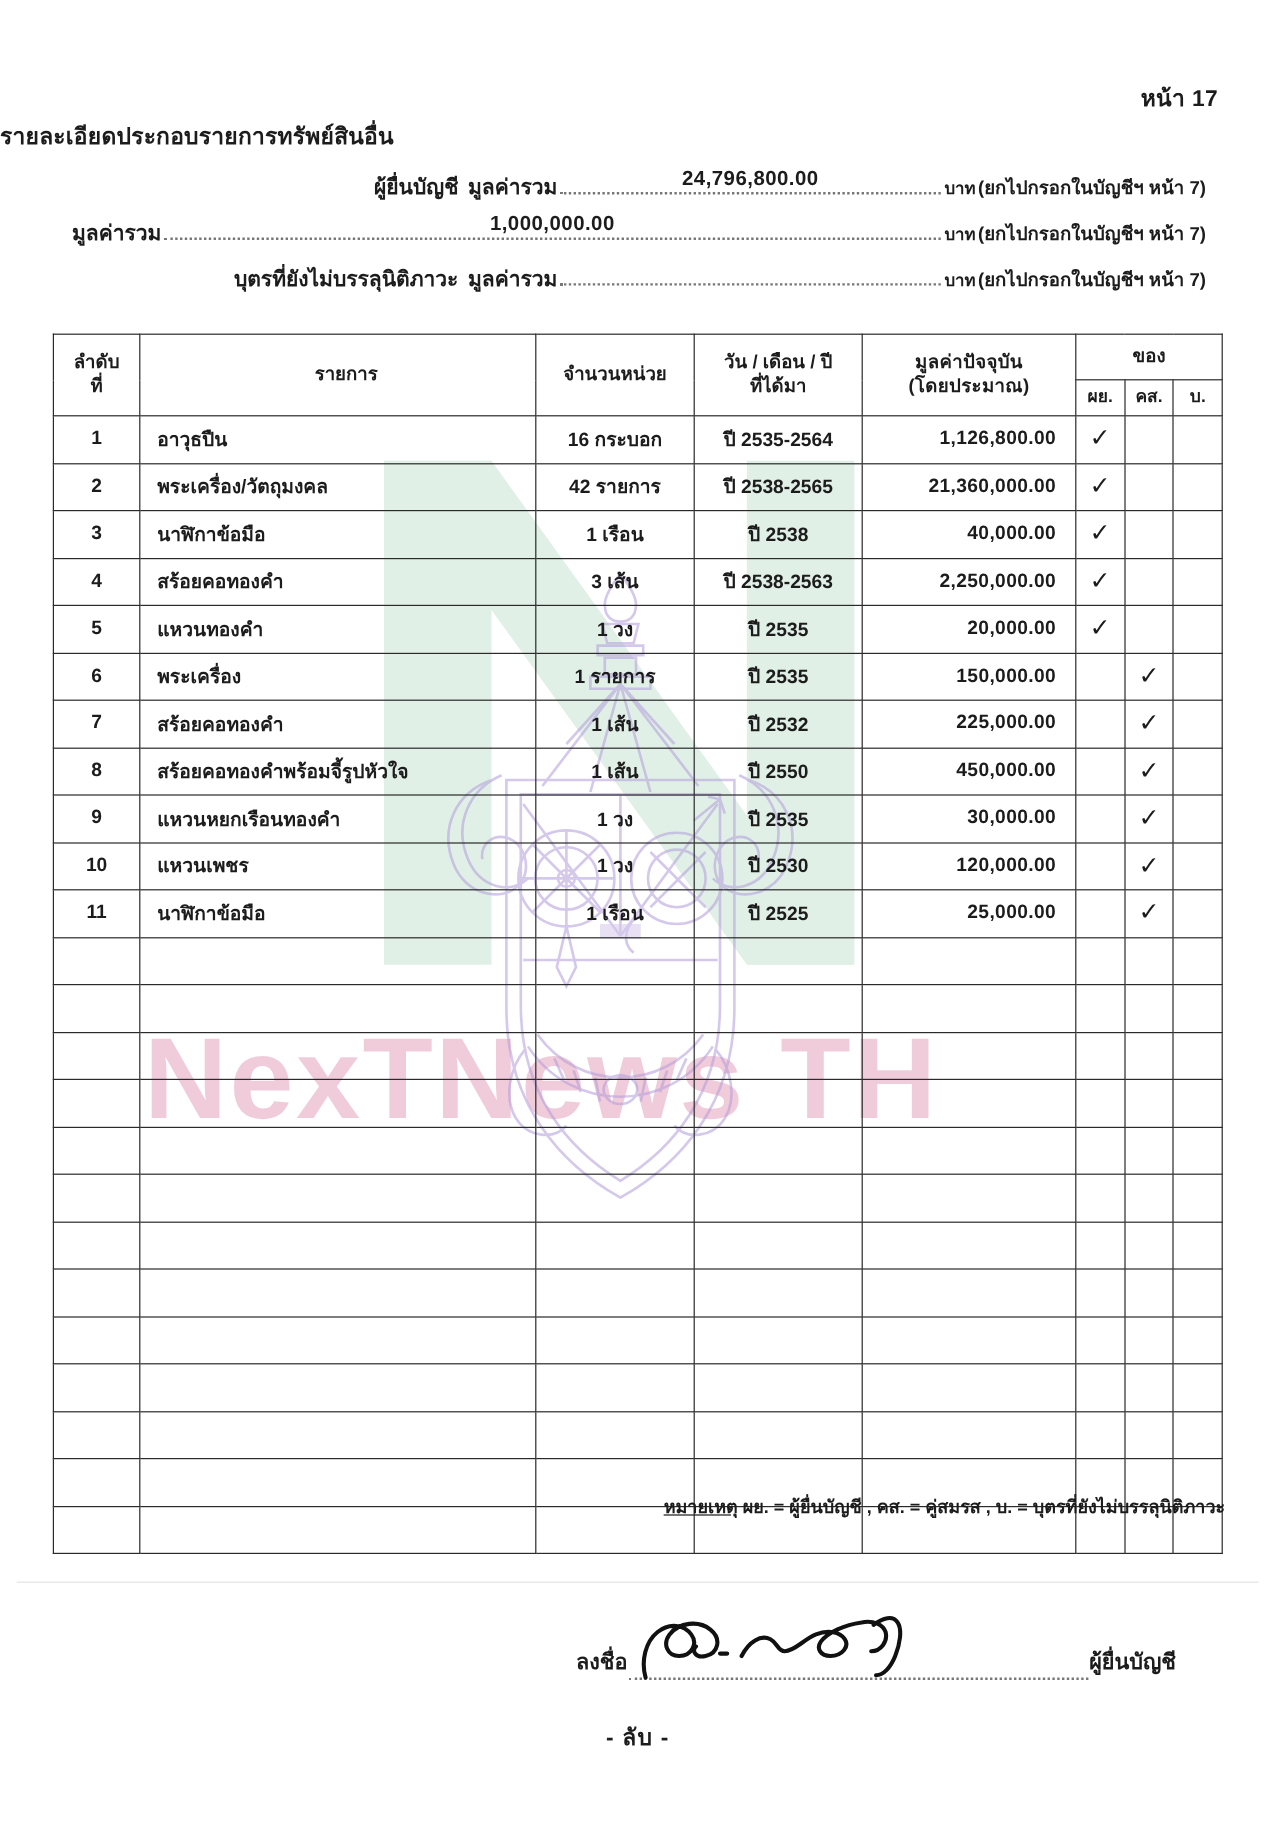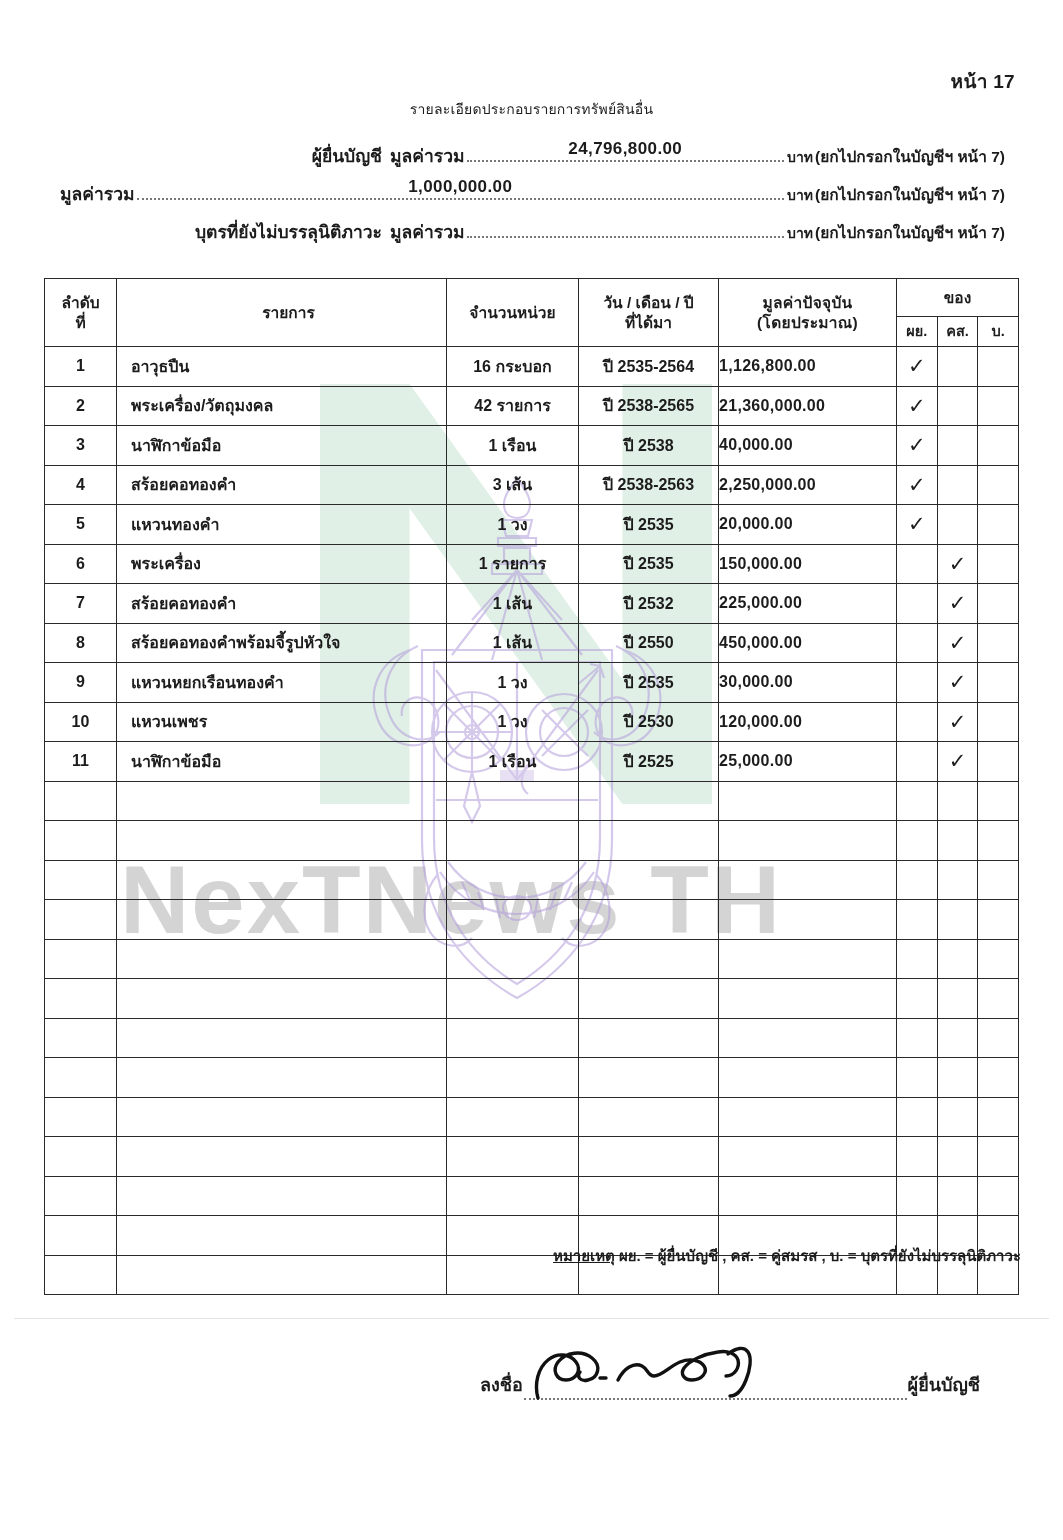--- a/index.html
+++ b/index.html
@@ -33,21 +33,21 @@
     opacity: 0.16;
   }
   .wm-green-text {
     position: absolute;
     left: 120px;
     top: 845px;
     width: 860px;
     font-size: 96px;
     font-weight: bold;
     letter-spacing: 2px;
-    color: #404040;
+    color: #be185d;
     opacity: 0.22;
     white-space: nowrap;
     font-family: "Liberation Sans", sans-serif;
   }
   .wm-seal {
     position: absolute;
     left: 352px;
     top: 470px;
     width: 330px;
     height: 560px;
@@ -66,23 +66,22 @@
     right: 48px;
     top: 66px;
     font-size: 19px;
     font-weight: bold;
     letter-spacing: .3px;
   }
   .doc-title {
     position: absolute;
     left: 0; right: 0;
     top: 98px;
-    text-align: center;
-    font-size: 14px;
-    font-weight: normal;
+    font-size: 19px;
+    font-weight: bold;
     letter-spacing: .2px;
   }
 
   
   .summary {
     position: absolute;
     left: 60px;
     top: 142px;
     width: 945px;
   }
@@ -164,21 +163,21 @@
     font-size: 14.5px;
   }
   .asset-table tbody td {
     height: 39.5px;
     vertical-align: middle;
   }
   .c-no     { width: 72px;  text-align: center; }
   .c-item   { width: 330px; text-align: left; padding-left: 14px !important; }
   .c-qty    { width: 132px; text-align: center; }
   .c-date   { width: 140px; text-align: center; }
-  .c-value  { width: 178px; padding-right: 16px !important; letter-spacing: .3px; }
+  .c-value  { width: 178px; text-align: right; padding-right: 16px !important; letter-spacing: .3px; }
   .c-own    { width: 41px;  text-align: center; }
 
   .hdr-two-line { display: block; }
   .check {
     font-size: 21px;
     line-height: 1;
     font-weight: normal;
   }
 
   
@@ -627,13 +626,14 @@
   <div class="sign-block">
     <span class="sign-label">ลงชื่อ</span>
     <span class="sign-line">
       <svg class="sign-mark" viewBox="0 0 250 62" preserveAspectRatio="none">
         <path d="M6 58 C2 44 6 28 16 20 C26 12 38 14 44 22 C50 30 44 40 34 40 C24 40 20 30 26 22 C34 12 50 10 60 18 C70 26 66 38 56 40 C48 42 44 36 48 32 M68 38 L74 38 M86 40 C92 28 102 22 110 26 C116 29 116 36 122 36 C130 36 138 26 148 22 C158 18 168 20 172 26 C176 32 170 40 160 40 C152 40 148 34 152 28 C158 20 172 14 186 12 C196 10 204 14 206 20 C208 28 202 36 194 36 M196 14 C204 8 212 6 216 12 C220 18 218 30 214 40 C210 50 204 56 198 56" fill="none" stroke="#111" stroke-width="3.4" stroke-linecap="round" stroke-linejoin="round"></path>
       </svg>
     </span>
     <span class="sign-role">ผู้ยื่นบัญชี</span>
   </div>
 
+  <div class="secret">- ลับ -</div>
 </div>
 
 </body></html>

